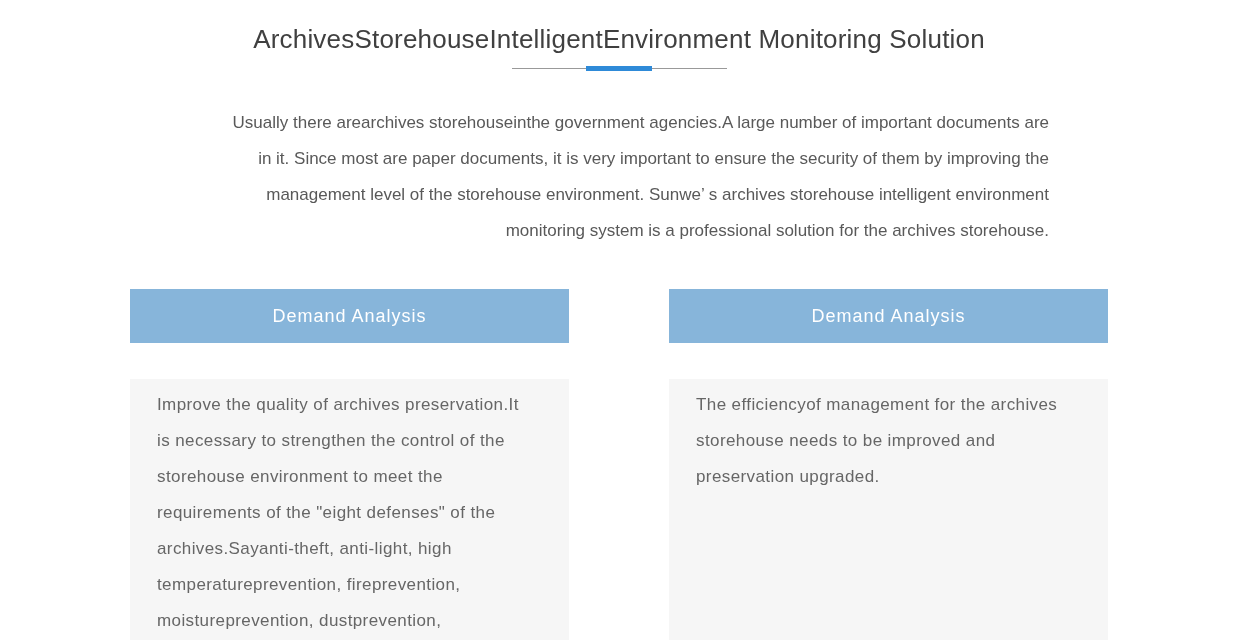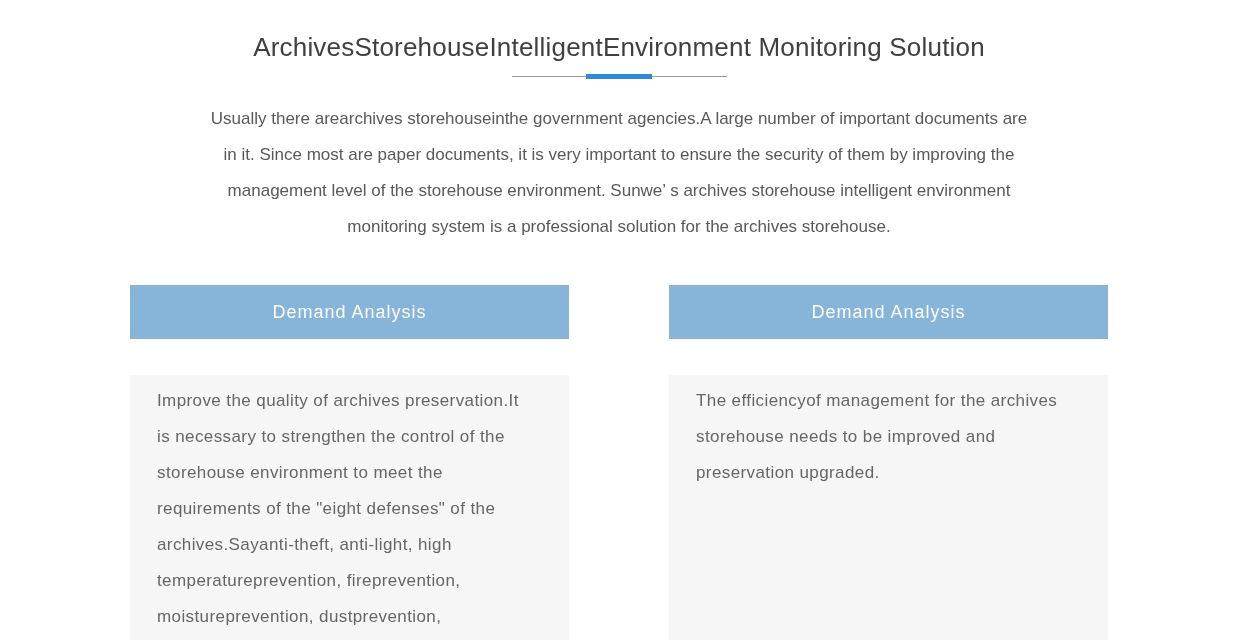--- a/index.html
+++ b/index.html
@@ -21,21 +21,21 @@
   body {
     width: 1238px;
     height: 640px;
     overflow: hidden;
   }
   .container {
     width: 978px;
     margin: 0 auto;
   }
   .page-title {
-    margin: 12px;
+    margin: 4px;
     padding-top: 20px;
     text-align: center;
     font-size: 26px;
     font-weight: 400;
     letter-spacing: 0.2px;
     color: var(--title-text);
     line-height: 30px;
   }
   .title-underline {
     position: relative;
@@ -54,23 +54,23 @@
   .title-underline .accent-line {
     position: absolute;
     left: 50%;
     transform: translateX(-50%);
     top: 0;
     width: 66px;
     height: 5px;
     background: var(--accent);
   }
   .intro-paragraph {
-    margin: 22px auto 0 auto;
+    margin: 34px auto 0 auto;
     max-width: 860px;
-    text-align: center;
+    text-align: right;
     white-space: pre-line;
     font-size: 17px;
     line-height: 36px;
     color: var(--intro-text);
   }
   .cards-row {
     margin-top: 40px;
     display: flex;
     justify-content: space-between;
   }

